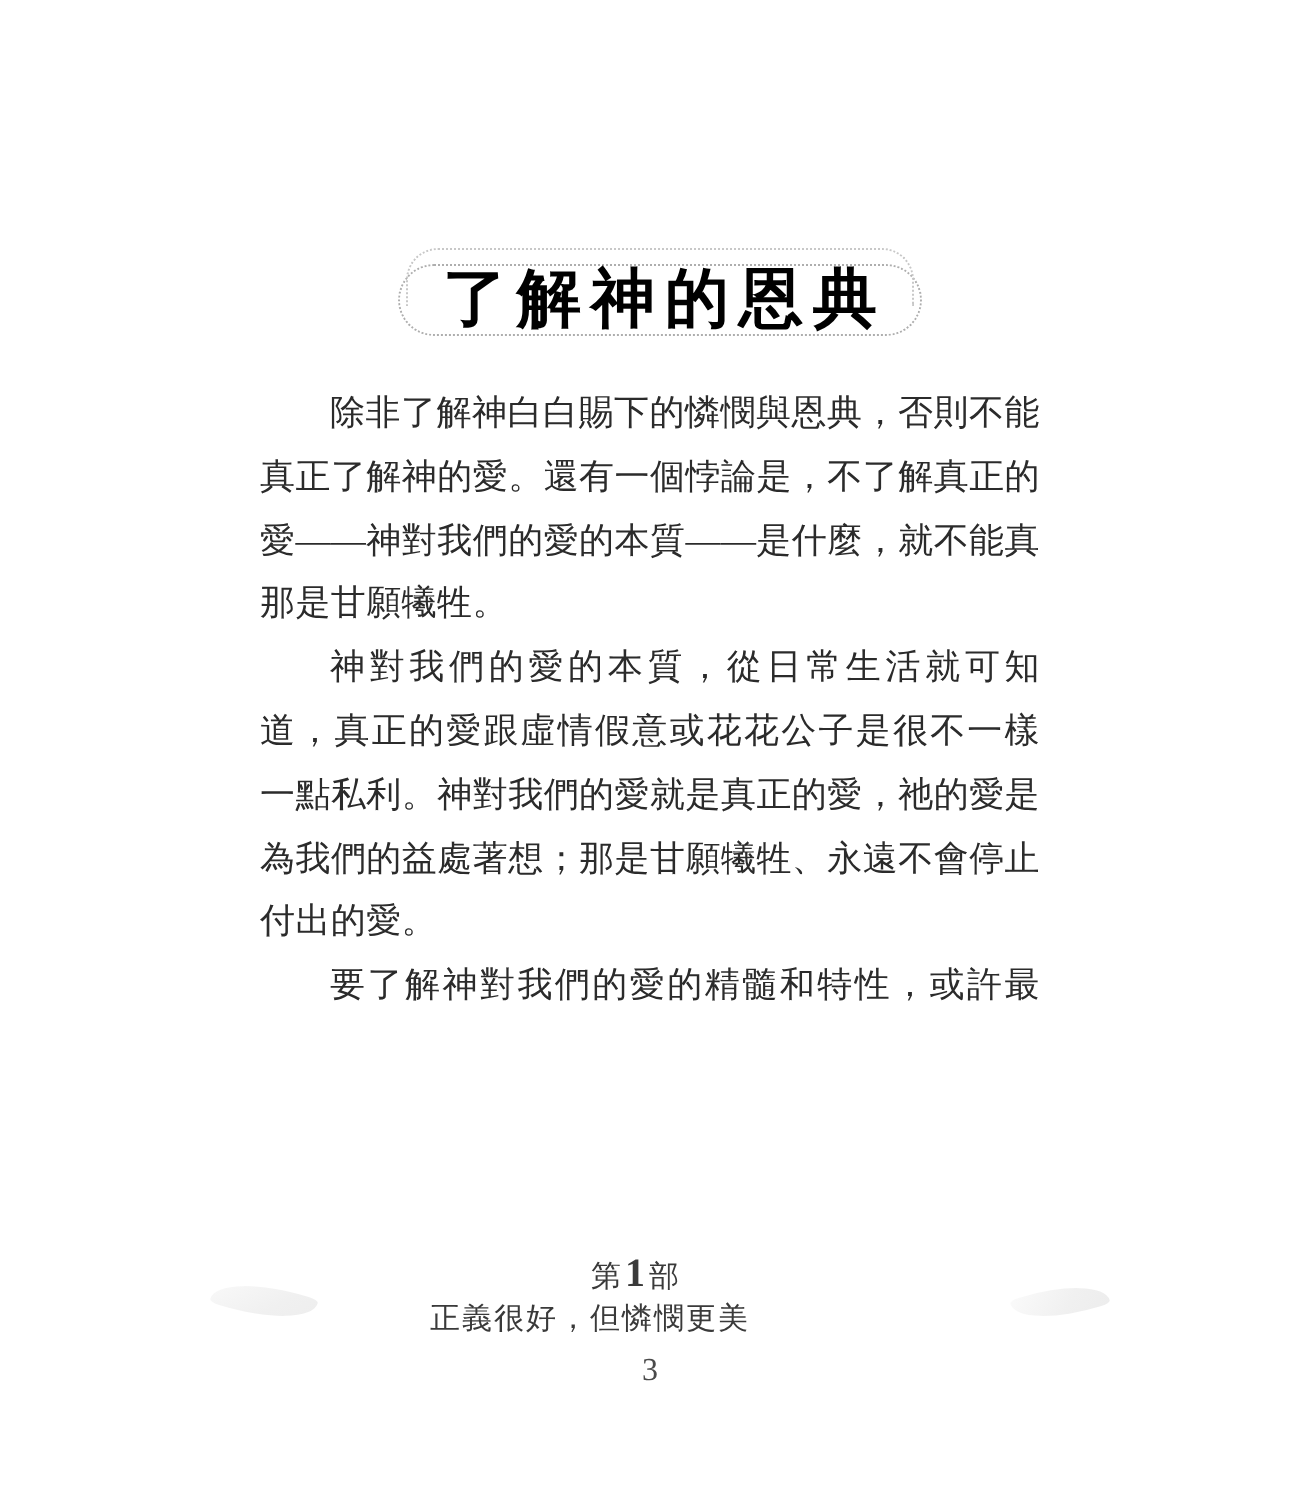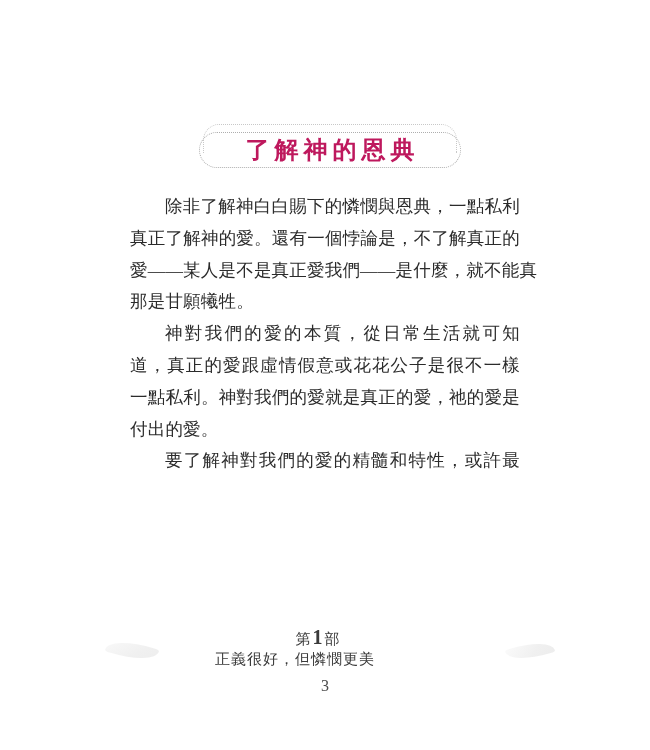--- a/index.html
+++ b/index.html
@@ -33,23 +33,23 @@
     left: 3px;
     right: 3px;
     top: -9px;
     height: 28px;
     border: 1px dotted #c8c8c8;
     border-bottom: none;
     border-radius: 16px 16px 0 0;
     pointer-events: none;
   }
   .title-text {
-    font-size: 24px;
+    font-size: 32px;
     font-weight: bold;
-    color: #be185d;
+    color: #000000;
     letter-spacing: 5px;
     padding-left: 5px; 
     white-space: nowrap;
   }
 
   
   .body-text {
     position: absolute;
     left: 130px;
     top: 191px;
@@ -129,27 +129,28 @@
 </head>
 <body>
 
 <div class="page">
 
   <div class="title-box">
     <span class="title-text">了解神的恩典</span>
   </div>
 
   <div class="body-text">
-    <div class="line indent">除非了解神白白賜下的憐憫與恩典，一點私利</div>
+    <div class="line indent">除非了解神白白賜下的憐憫與恩典，否則不能</div>
     <div class="line">真正了解神的愛。還有一個悖論是，不了解真正的</div>
-    <div class="line">愛——某人是不是真正愛我們——是什麼，就不能真</div>
+    <div class="line">愛——神對我們的愛的本質——是什麼，就不能真</div>
     <div class="line short">那是甘願犧牲。</div>
     <div class="line indent">神對我們的愛的本質，從日常生活就可知</div>
     <div class="line">道，真正的愛跟虛情假意或花花公子是很不一樣</div>
     <div class="line">一點私利。神對我們的愛就是真正的愛，祂的愛是</div>
+    <div class="line">為我們的益處著想；那是甘願犧牲、永遠不會停止</div>
     <div class="line short">付出的愛。</div>
     <div class="line indent">要了解神對我們的愛的精髓和特性，或許最</div>
   </div>
 
   <div class="leaf leaf-left"></div>
   <div class="leaf leaf-right"></div>
 
   <div class="footer-part"><span>第</span><span class="part-number">1</span><span>部</span></div>
 
   <div class="footer-subtitle">正義很好，但憐憫更美</div>

